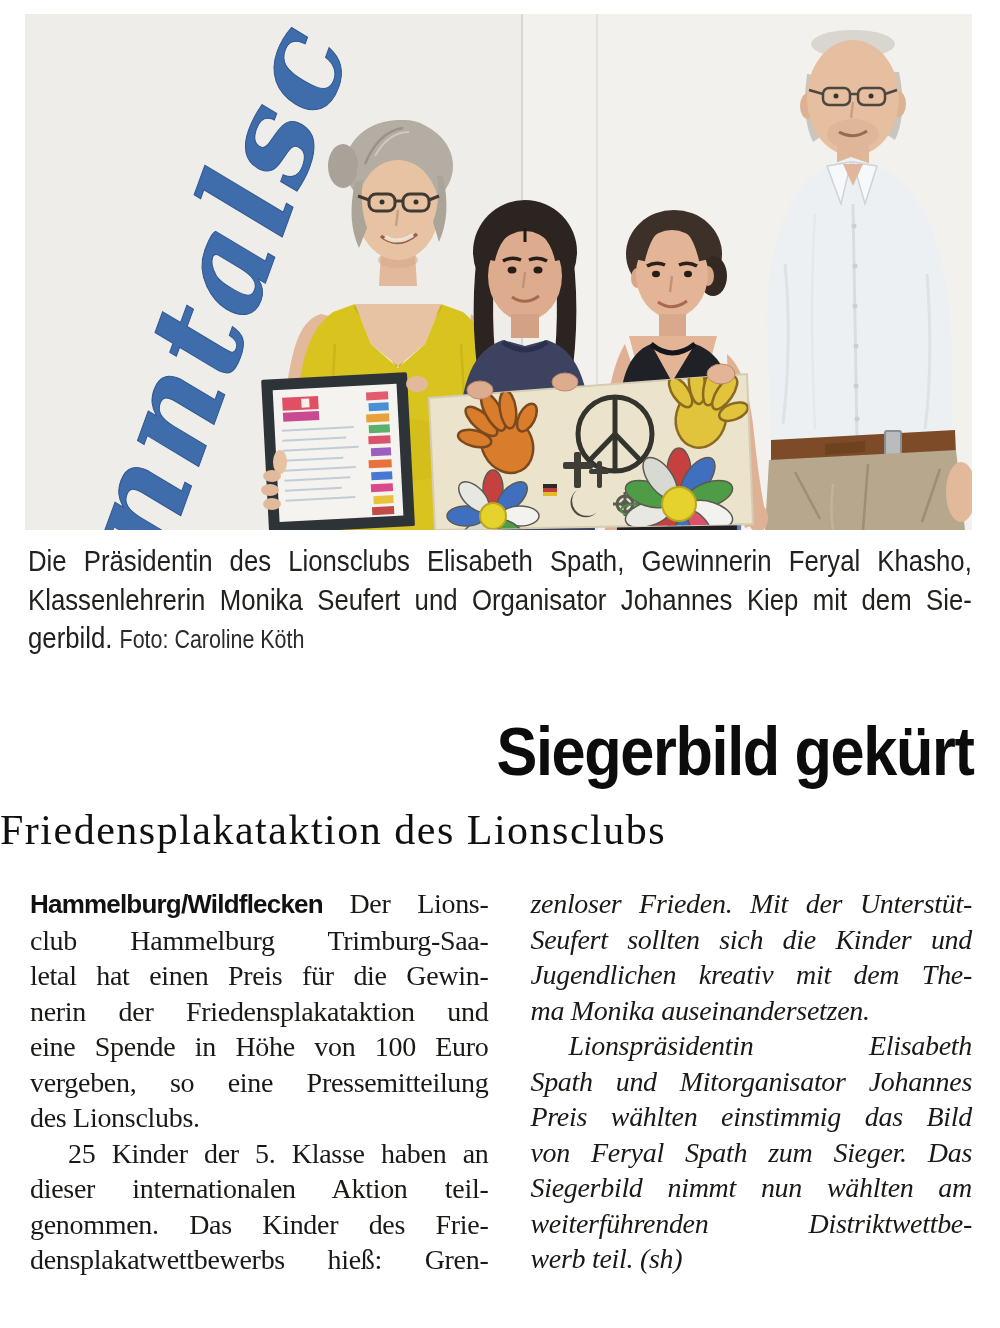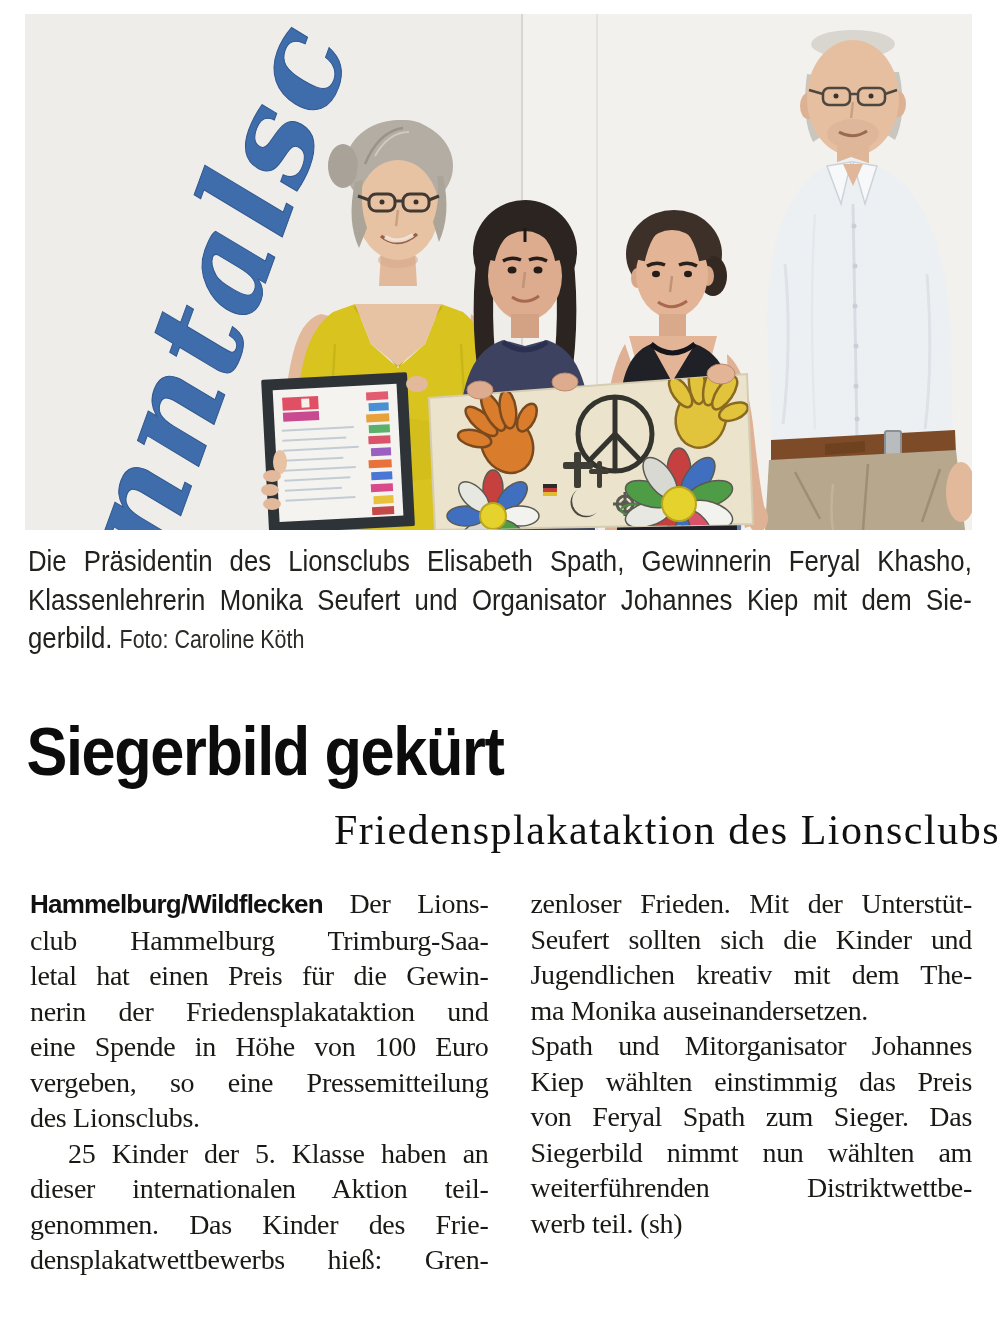--- a/index.html
+++ b/index.html
@@ -11,33 +11,33 @@
   .photo-wrap svg{display:block;}
 
   
   .caption{position:absolute;left:28px;top:542px;width:1100px;
            transform:scaleX(0.858);transform-origin:left top;
            font-family:"Liberation Sans",sans-serif;font-size:30px;line-height:38.5px;
            color:#21211d;}
   .caption .credit{font-size:25px;color:#2a2a26;}
 
   
-  .headline{position:absolute;left:0;top:712px;width:1000px;text-align:left;}
+  .headline{position:absolute;left:0;top:712px;width:1000px;text-align:right;}
   .headline-inner{display:inline-block;transform:scaleX(0.9);transform-origin:center;
            font-family:"Liberation Sans",sans-serif;font-weight:700;font-size:68px;
            letter-spacing:-1.5px;color:#0c0c0c;white-space:nowrap;}
-  .subheadline{position:absolute;left:0;top:806px;width:1000px;text-align:right;
+  .subheadline{position:absolute;left:0;top:806px;width:1000px;text-align:left;
            font-family:"Liberation Serif",serif;font-weight:400;font-size:42px;
            letter-spacing:1.5px;color:#101010;}
 
   
   .columns{position:absolute;left:30px;top:886px;width:942px;display:flex;gap:42px;}
   .col{width:460px;font-family:"Liberation Serif",serif;font-size:28px;
        line-height:35.5px;letter-spacing:-0.3px;color:#191915;}
-  .col.col2{width:443px;}
+  .col.col2{width:443px;font-style:italic;}
   .tline{display:block;}
   .tline.just{text-align:justify;text-align-last:justify;}
   .tline.ind{text-indent:38px;}
   .lead{font-family:"Liberation Sans",sans-serif;font-weight:700;font-size:26px;
         letter-spacing:-0.8px;color:#111;}
 </style>
 </head>
 <body>
 
 <div class="photo-wrap">
@@ -325,21 +325,22 @@
         <div class="tline just">genommen. Das Kinder des Frie-</div>
         <div class="tline just">densplakatwettbewerbs hieß: Gren-</div>
       </div>
   </div>
   <div class="col col2">
     <div>
         <div class="tline just">zenloser Frieden. Mit der Unterstüt-</div>
         <div class="tline just">Seufert sollten sich die Kinder und</div>
         <div class="tline just">Jugendlichen kreativ mit dem The-</div>
         <div class="tline">ma Monika auseinandersetzen.</div>
+        <div class="tline just ind">Lionspräsidentin Elisabeth</div>
         <div class="tline just">Spath und Mitorganisator Johannes</div>
-        <div class="tline just">Kiep wählten einstimmig das Preis</div>
+        <div class="tline just">Preis wählten einstimmig das Bild</div>
         <div class="tline just">von Feryal Spath zum Sieger. Das</div>
         <div class="tline just">Siegerbild nimmt nun wählten am</div>
         <div class="tline just">weiterführenden Distriktwettbe-</div>
         <div class="tline">werb teil. (sh)</div>
       </div>
   </div>
 </div>
 
 </body></html>

